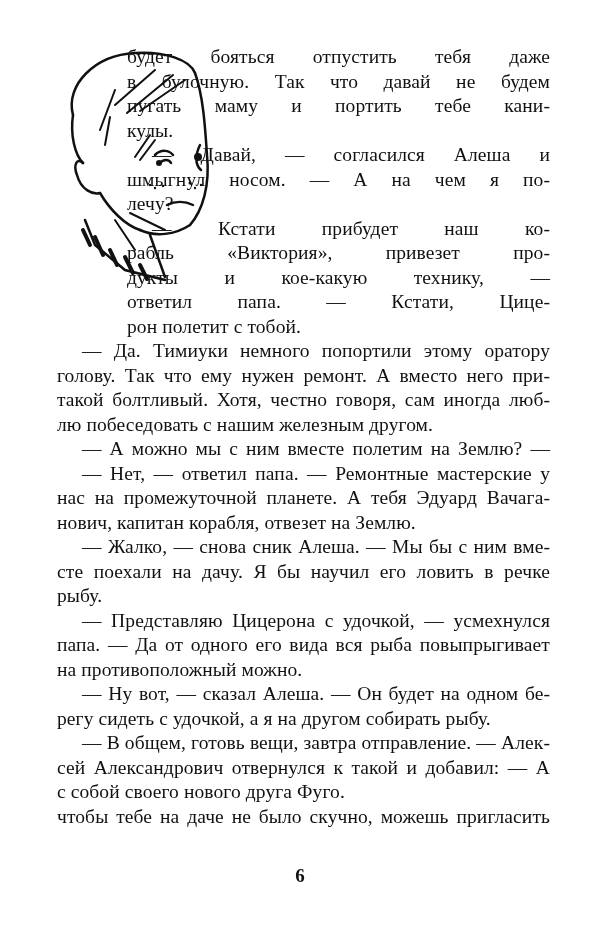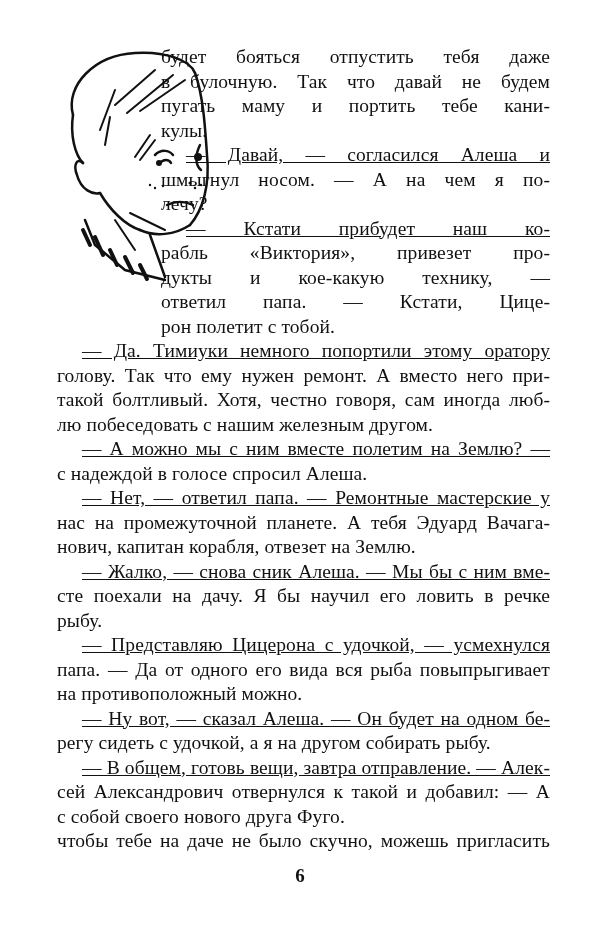--- a/index.html
+++ b/index.html
@@ -6,22 +6,22 @@
     body { width: 600px; height: 931px; position: relative; overflow: hidden; color: #111; }
     .page { position: absolute; left: 0; top: 0; width: 600px; height: 931px; }
     .illus { position: absolute; left: 55px; top: 45px; width: 165px; height: 240px; }
     .text {
       position: absolute; left: 57px; top: 45px; width: 493px;
       font-family: "Liberation Serif", serif; font-size: 19.5px; line-height: 24.5px;
       text-align: justify; letter-spacing: 0.1px;
     }
     .line { display: block; height: 24.5px; white-space: nowrap; text-align: justify; text-align-last: justify; }
     .line.last { text-align-last: left; }
-    .line.wrapped { margin-left: 104px; }
-    .indent { padding-left: 25px; text-decoration: underline; }
+    .line.wrapped { margin-left: 70px; }
+    .indent { padding-left: 25px; }
     .pgnum {
       position: absolute; left: 0; width: 600px; top: 865px; text-align: center;
       font-family: "Liberation Serif", serif; font-size: 19px; font-weight: bold;
     }
   </style>
 </head>
 <body>
 
 <div class="page">
   <svg class="illus" viewBox="0 0 165 240">
@@ -83,21 +83,20 @@
       <span class="line wrapped">дукты и кое-какую технику, —</span>
       <span class="line wrapped">ответил папа. — Кстати, Цице-</span>
       <span class="line wrapped last">рон полетит с тобой.</span>
     </div>
     <div>
       <span class="line indent">— Да. Тимиуки немного попортили этому оратору</span>
       <span class="line">голову. Так что ему нужен ремонт. А вместо него при-</span>
       <span class="line">такой болтливый. Хотя, честно говоря, сам иногда люб-</span>
       <span class="line last">лю побеседовать с нашим железным другом.</span>
       <span class="line indent">— А можно мы с ним вместе полетим на Землю? —</span>
-      <span class="line last">с надеждой в голосе спросил Алеша.</span>
       <span class="line indent">— Нет, — ответил папа. — Ремонтные мастерские у</span>
       <span class="line">нас на промежуточной планете. А тебя Эдуард Вачага-</span>
       <span class="line last">нович, капитан корабля, отвезет на Землю.</span>
       <span class="line indent">— Жалко, — снова сник Алеша. — Мы бы с ним вме-</span>
       <span class="line">сте поехали на дачу. Я бы научил его ловить в речке</span>
       <span class="line last">рыбу.</span>
       <span class="line indent">— Представляю Цицерона с удочкой, — усмехнулся</span>
       <span class="line">папа. — Да от одного его вида вся рыба повыпрыгивает</span>
       <span class="line last">на противоположный можно.</span>
       <span class="line indent">— Ну вот, — сказал Алеша. — Он будет на одном бе-</span>

